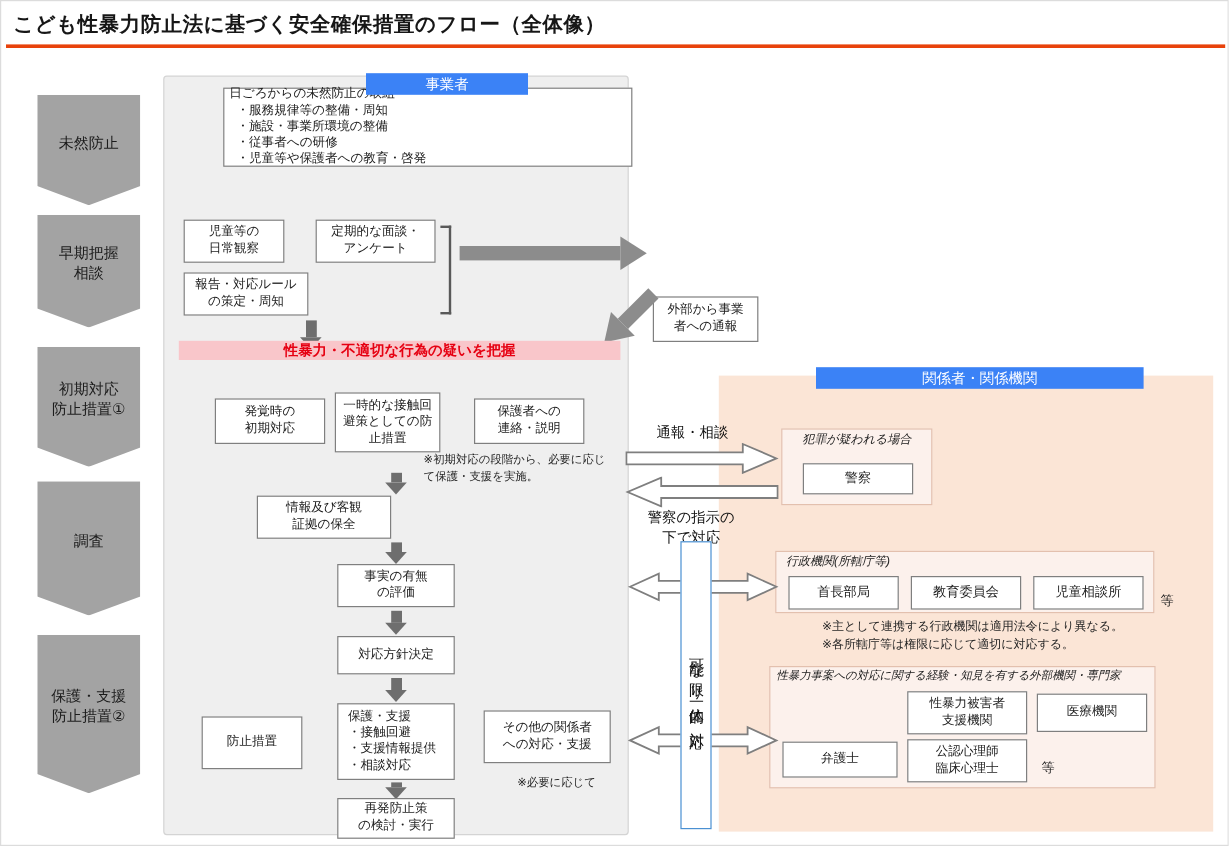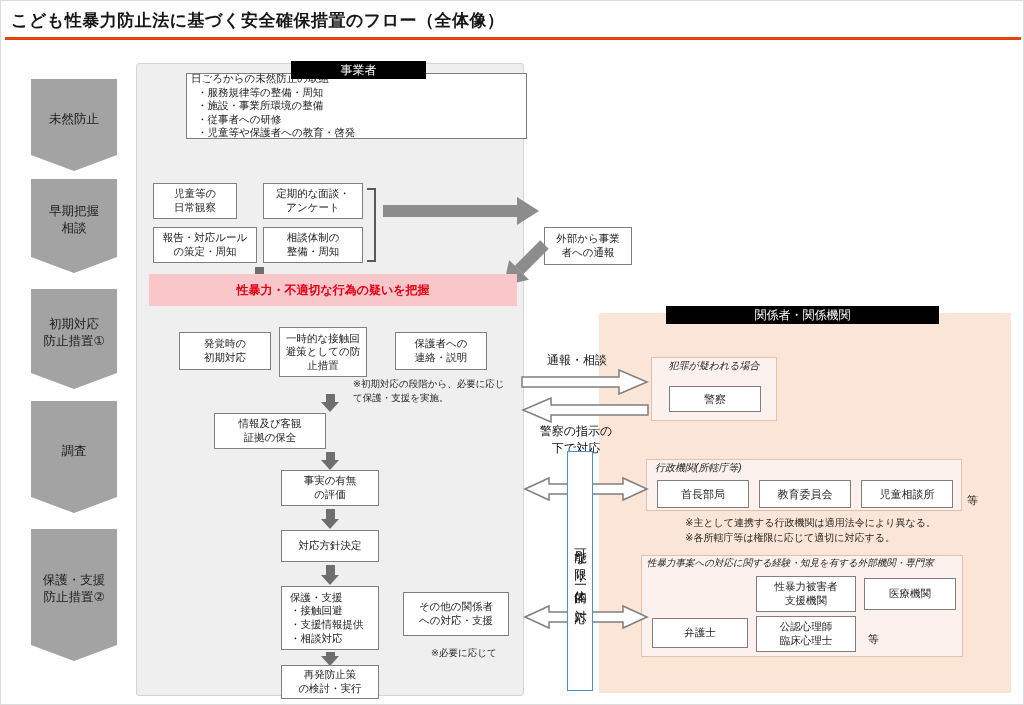--- a/index.html
+++ b/index.html
@@ -9,21 +9,21 @@
   .title { position:absolute; left:10px; top:8px; font-size:17px; font-weight:bold; color:#161616; letter-spacing:.5px; }
   .title-rule { position:absolute; left:4px; top:36px; width:1016px; height:3px; background:#e8420b; }
 
   .stage { position:absolute; left:30px; width:86px; background:#a3a3a3; color:#1c1c1c; font-size:12.5px;
            display:flex; align-items:center; justify-content:center; text-align:center; white-space:pre-line; line-height:1.35;
            clip-path:polygon(0 0,100% 0,100% calc(100% - 16px),50% 100%,0 calc(100% - 16px)); padding-bottom:12px; }
 
   .op-panel  { position:absolute; left:135px; top:62px; width:388px; height:633px; background:#efefef; border:1px solid #d4d4d4; border-radius:3px; z-index:1; }
   .rel-panel { position:absolute; left:598px; top:312px; width:412px; height:380px; background:#fbe5d6; z-index:1; }
 
-  .tab { position:absolute; background:#000000; color:#fff; font-size:12px; display:flex; align-items:center; justify-content:center; z-index:3; }
+  .tab { position:absolute; background:#3b82f6; color:#fff; font-size:12px; display:flex; align-items:center; justify-content:center; z-index:3;margin-left:14px; }
 
   .box { position:absolute; background:#fff; border:1px solid #7f7f7f; display:flex; align-items:center; justify-content:center;
          text-align:center; font-size:10.5px; line-height:1.3; white-space:pre-line; color:#1c1c1c; z-index:2; }
   .la  { justify-content:flex-start; text-align:left; padding-left:8px; }
 
   .redbar { position:absolute; background:#f9c6ca; color:#e60012; font-weight:bold; font-size:12px;
             display:flex; align-items:center; justify-content:center; z-index:2; }
 
   .note { position:absolute; font-size:9.5px; color:#262626; line-height:1.45; white-space:pre-line; z-index:2; }
 
@@ -81,44 +81,42 @@
 ・従事者への研修
 ・児童等や保護者への教育・啓発</div>
   </div>
 
   <div class="box" style="left:152px;top:182px;width:84px;height:36px">児童等の
 日常観察</div>
   <div class="box" style="left:152px;top:226px;width:104px;height:36px">報告・対応ルール
 の策定・周知</div>
   <div class="box" style="left:262px;top:182px;width:100px;height:36px">定期的な面談・
 アンケート</div>
-  <div class="box" style="left:262px;top:226px;width:100px;height:36px">相談体制の
-整備・周知</div>
 
   <div class="bracket" style="left:366px;top:187px;width:9px;height:74px"></div>
 
   <div class="thick" style="left:382px;top:196px;width:156px;height:28px">
     <div class="tstem"></div>
       <div class="thead"></div>
   </div>
 
-  <div class="box" style="left:543px;top:226px;width:88px;height:38px">外部から事業
+  <div class="box" style="left:543px;top:246px;width:88px;height:38px">外部から事業
 者への通報</div>
 
   <div class="thick" style="left:494px;top:250px;width:58px;height:28px;transform:rotate(135deg)">
     <div class="tstem"></div>
       <div class="thead"></div>
   </div>
 
   <div class="vdown" style="left:247px;top:266px">
     <div class="vstem" style="height:14px"></div>
       <div class="vhead"></div>
   </div>
 
-  <div class="redbar" style="left:148px;top:273px;width:368px;height:32px">性暴力・不適切な行為の疑いを把握</div>
+  <div class="redbar" style="left:148px;top:283px;width:368px;height:16px">性暴力・不適切な行為の疑いを把握</div>
 
   <div class="box" style="left:178px;top:331px;width:92px;height:38px">発覚時の
 初期対応</div>
   <div class="box" style="left:394px;top:331px;width:92px;height:38px">保護者への
 連絡・説明</div>
   <div class="box" style="left:278px;top:326px;width:88px;height:50px">一時的な接触回
 避策としての防
 止措置</div>
 
   <div class="note" style="left:352px;top:376px">※初期対応の段階から、必要に応じ
@@ -145,20 +143,21 @@
       <div class="vhead"></div>
   </div>
 
   <div class="box" style="left:280px;top:529px;width:98px;height:32px">対応方針決定</div>
 
   <div class="vdown" style="left:318px;top:564px">
     <div class="vstem" style="height:10px"></div>
       <div class="vhead"></div>
   </div>
 
+  <div class="box" style="left:167px;top:596px;width:84px;height:44px">防止措置</div>
   <div class="box la" style="left:280px;top:585px;width:98px;height:64px">保護・支援
 ・接触回避
 ・支援情報提供
 ・相談対応</div>
   <div class="box" style="left:402px;top:591px;width:106px;height:44px">その他の関係者
 への対応・支援</div>
   <div class="note" style="left:430px;top:645px">※必要に応じて</div>
 
   <div class="vdown" style="left:318px;top:651px">
     <div class="vstem" style="height:4px"></div>

